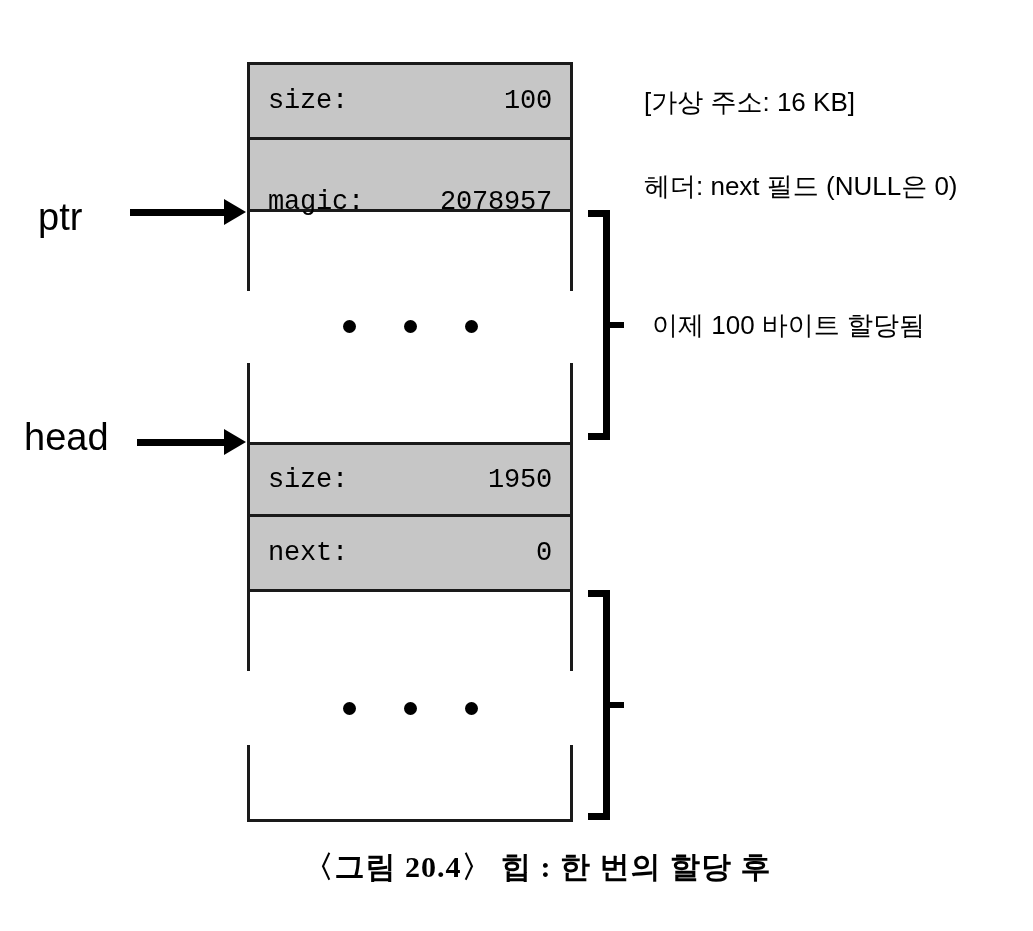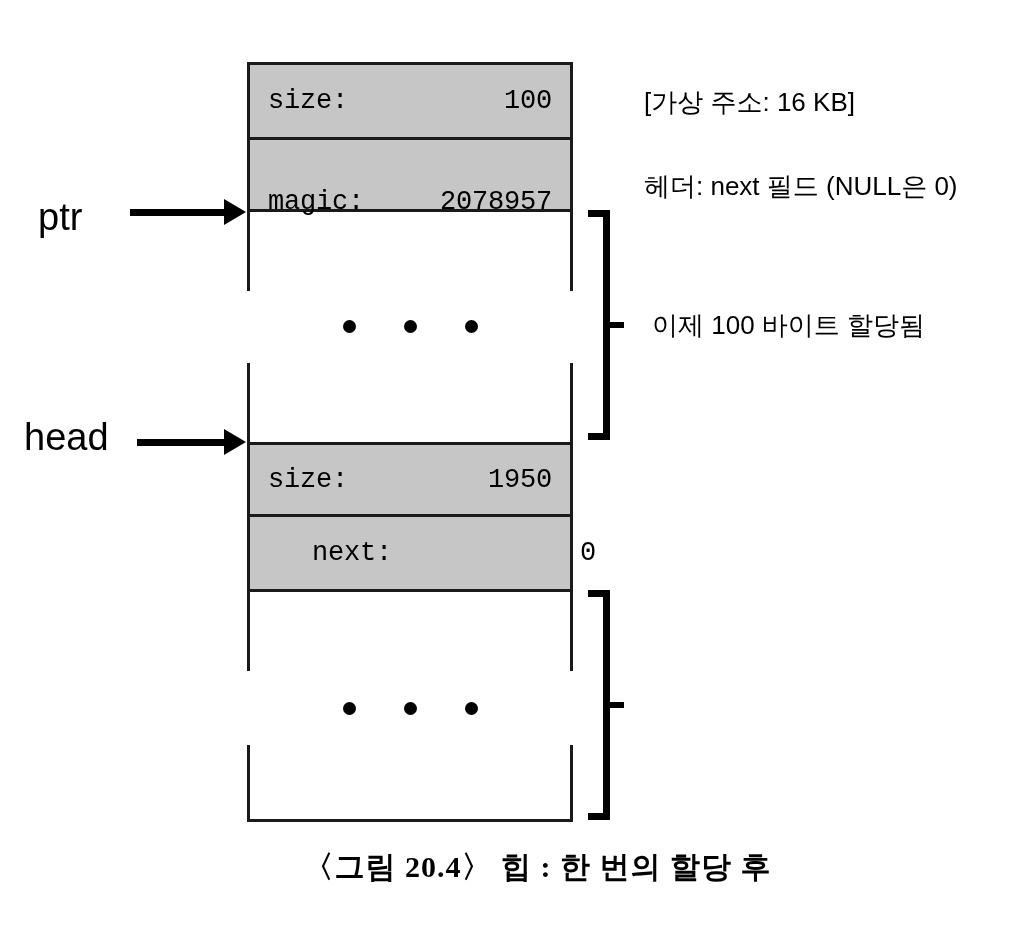--- a/index.html
+++ b/index.html
@@ -197,21 +197,21 @@
     </div>
     <div class="field-row" style="top:78px; height:69px;margin-top:27px;">
       <span class="fname">magic:</span>
       <span class="fval">2078957</span>
     </div>
 
     <div class="field-row" style="top:383px; height:69px;">
       <span class="fname">size:</span>
       <span class="fval">1950</span>
     </div>
-    <div class="field-row" style="top:455px; height:72px;margin-left:44px;">
+    <div class="field-row" style="top:455px; height:72px;">
       <span class="fname">next:</span>
       <span class="fval">0</span>
     </div>
 
     <div class="dots" style="left:96px; top:258px;">
       <i></i>
       <i></i>
       <i></i>
     </div>
 

